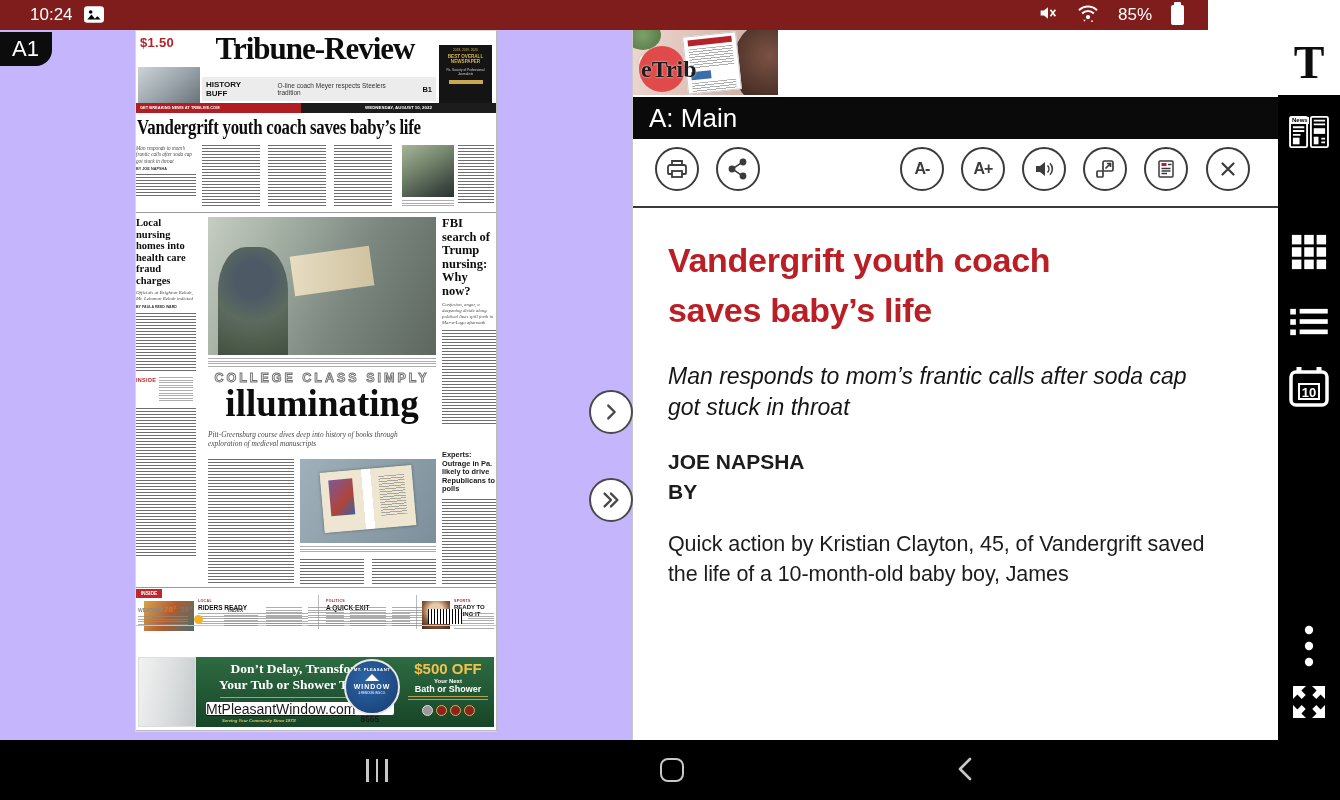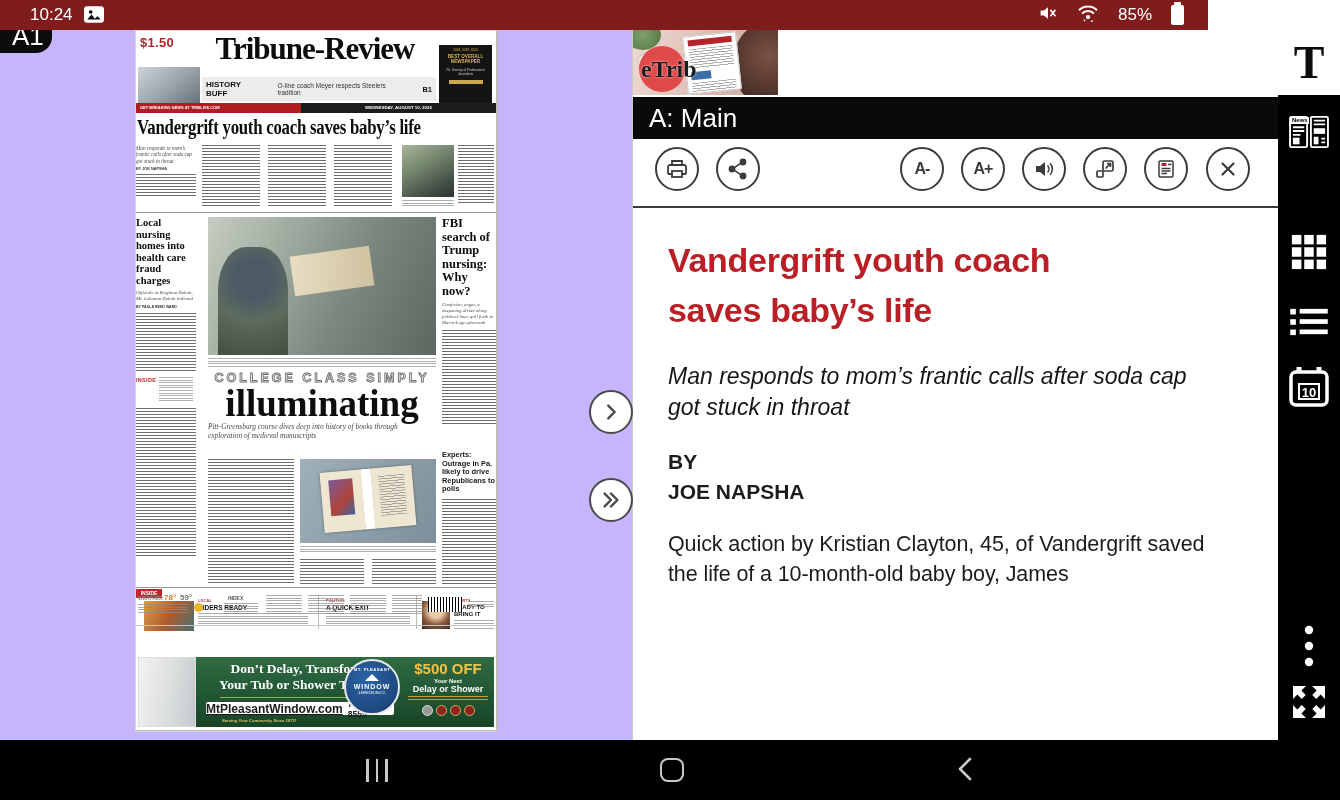--- a/index.html
+++ b/index.html
@@ -12,21 +12,21 @@
   .flg{background:repeating-linear-gradient(to bottom,#caa84e 0,#caa84e 1px,transparent 1px,transparent 3px);opacity:.9;}
 
   
   #statusbar{position:absolute;left:0;top:0;width:1208px;height:30px;background:#7f1d1d;color:#fff;display:flex;align-items:center;z-index:40;}
   .sb-time{font-size:17px;margin-left:30px;}
   .sb-right{margin-left:auto;margin-right:24px;display:flex;align-items:center;gap:19px;}
   .sb-batt-body{width:13px;height:20px;background:#fff;border-radius:2px;position:relative;}
   .sb-batt-body::before{content:"";position:absolute;top:-3px;left:3px;width:7px;height:3px;background:#fff;border-radius:1px 1px 0 0;}
 
   
-  #page-tab{position:absolute;left:0;top:19px;width:52px;height:34px;background:#0c0c0c;color:#fff;font-size:26px;line-height:34px;padding-left:12px;border-radius:0 0 16px 0;z-index:30;box-sizing:border-box;}
+  #page-tab{position:absolute;left:0;top:32px;width:52px;height:34px;background:#0c0c0c;color:#fff;font-size:22px;line-height:34px;padding-left:12px;border-radius:0 0 16px 0;z-index:30;box-sizing:border-box;}
 
   
   #canvas-left{position:absolute;left:0;top:30px;width:632px;height:710px;background:#c4b5fd;overflow:hidden;}
   #paper{position:absolute;left:135px;top:0;width:360px;height:700px;background:#fff;border:1px solid #d8d8d8;border-right:2px solid #bdbdbd;box-sizing:content-box;color:#111;}
   .np-rule{background:#9a9a9a;height:1px;}
   .np-vrule{background:#bbb;width:1px;}
   .deck{font-family:"Liberation Serif",serif;font-style:italic;color:#4a4a4a;}
   .byline{font-weight:bold;color:#333;}
   .kick-red{color:#b5232a;font-weight:bold;letter-spacing:.3px;}
 
@@ -154,21 +154,21 @@
 
       <div class="abs" style="left:306px;top:186px;width:54px;">
         <div class="sf" style="font-weight:bold;font-size:12.5px;line-height:13.5px;color:#0d0d0d;">FBI search of Trump nursing: Why now?</div>
         <div class="deck" style="font-size:4.8px;line-height:6px;margin-top:4px;">Confusion, anger, a deepening divide along political lines spill forth in Mar-a-Lago aftermath</div>
         <div class="fl" style="width:54px;height:95px;margin-top:4px;"></div>
       </div>
 
       <div class="abs" style="left:72px;top:340px;width:228px;text-align:center;">
         <div style="font-size:12.5px;letter-spacing:3px;color:#f2f2f2;-webkit-text-stroke:.9px #6e6e6e;font-weight:bold;">COLLEGE CLASS SIMPLY</div>
         <div class="sf" style="font-weight:bold;font-size:37px;line-height:36px;color:#0d0d0d;margin-top:1px;">illuminating</div>
-        <div class="deck" style="font-size:7.4px;line-height:9px;margin-top:0;text-align:left;width:190px;">Pitt-Greensburg course dives deep into history of books through exploration of medieval manuscripts</div>
+        <div class="deck" style="font-size:7.4px;line-height:9px;margin-top:8px;text-align:left;width:190px;">Pitt-Greensburg course dives deep into history of books through exploration of medieval manuscripts</div>
       </div>
       <div class="abs fl" style="left:72px;top:428px;width:86px;height:126px;"></div>
       <div class="abs" style="left:164px;top:428px;width:136px;height:84px;background:linear-gradient(120deg,#9fb0ba,#7d8f9a);overflow:hidden;">
         <div class="abs" style="left:22px;top:10px;width:92px;height:60px;background:linear-gradient(90deg,#efe6d2 0 45%,#fff 45% 55%,#efe6d2 55%);transform:rotate(-5deg);box-shadow:0 0 3px rgba(0,0,0,.4);">
           <div class="abs" style="left:8px;top:8px;width:24px;height:36px;background:linear-gradient(135deg,#7a5a9a,#b0443a 60%,#3a62a0);"></div>
           <div class="abs fll" style="left:58px;top:8px;width:26px;height:40px;"></div>
         </div>
       </div>
       <div class="abs fll" style="left:164px;top:515px;width:136px;height:8px;"></div>
       <div class="abs fl" style="left:164px;top:528px;width:64px;height:26px;"></div>
@@ -196,21 +196,21 @@
       </div>
       <div class="abs np-vrule" style="left:280px;top:564px;height:34px;"></div>
       <div class="abs" style="left:286px;top:570px;width:28px;height:28px;background:radial-gradient(circle at 50% 35%,#e8c9a8 0 30%,#8a5a3a 60%,#3a2a1f);"></div>
       <div class="abs" style="left:318px;top:568px;width:42px;">
         <div class="kick-red" style="font-size:3.6px;">SPORTS</div>
         <div style="font-weight:bold;font-size:6px;line-height:6.8px;margin-top:1px;">READY TO BRING IT</div>
         <div class="fll" style="width:40px;height:10px;margin-top:2px;"></div>
       </div>
 
       <div class="abs np-rule" style="left:0;top:594px;width:360px;background:#c5c5c5;"></div>
-      <div class="abs" style="left:0;top:564px;width:360px;height:24px;text-align:center;">
+      <div class="abs" style="left:0;top:576px;width:360px;height:24px;text-align:center;">
         <span class="abs" style="left:2px;top:0;font-weight:bold;font-size:5px;color:#888;">WEATHER</span>
         <span class="abs" style="left:28px;top:-2px;font-weight:bold;font-size:8px;color:#e07820;">78°</span>
         <span class="abs" style="left:44px;top:-2px;font-weight:bold;font-size:8px;color:#777;">59°</span>
         <span class="abs fll" style="left:2px;top:9px;width:50px;height:10px;"></span>
         <span class="abs" style="left:58px;top:8px;width:9px;height:9px;border-radius:50%;background:#f0b429;"></span>
         <span class="abs" style="left:92px;top:0;font-weight:bold;font-size:5px;color:#555;">INDEX</span>
         <span class="abs fll" style="left:88px;top:8px;width:34px;height:12px;"></span>
         <span class="abs fll" style="left:130px;top:0;width:36px;height:20px;"></span>
         <span class="abs fll" style="left:172px;top:0;width:36px;height:20px;"></span>
         <span class="abs fll" style="left:214px;top:0;width:36px;height:20px;"></span>
@@ -219,34 +219,34 @@
         <span class="abs fll" style="left:332px;top:6px;width:26px;height:6px;"></span>
       </div>
 
       <div class="abs" style="left:0;top:626px;width:360px;height:70px;">
         <div class="abs" style="left:2px;top:0;width:58px;height:70px;background:linear-gradient(100deg,#f2f2f2,#d9dcdd 60%,#c4c8ca);border:1px solid #ddd;box-sizing:border-box;"></div>
         <div class="abs" style="left:60px;top:0;width:298px;height:70px;background:linear-gradient(180deg,#2e6b42,#174527);">
           <div class="abs sf" style="left:18px;top:4px;width:170px;text-align:center;font-weight:bold;font-size:13.5px;color:#fff;">Don’t Delay, Transform</div>
           <div class="abs sf" style="left:10px;top:20px;width:186px;text-align:center;font-weight:bold;font-size:13.5px;color:#fff;">Your Tub or Shower Today!</div>
           <div class="abs flg" style="left:24px;top:40px;width:158px;height:3px;"></div>
           <div class="abs" style="left:10px;top:45px;width:188px;height:13px;background:#fff;border-radius:2px;display:flex;align-items:center;justify-content:center;gap:5px;">
-            <span style="font-weight:bold;font-size:12px;color:#1a1a1a;text-decoration:underline;">MtPleasantWindow.com</span>
+            <span style="font-weight:normal;font-size:14px;color:#1a1a1a;text-decoration:underline;">MtPleasantWindow.com</span>
             <span style="font-weight:bold;font-size:8.5px;color:#1a1a1a;">724-200-8555</span>
           </div>
           <div class="abs" style="left:26px;top:61px;font-style:italic;font-size:4.2px;color:#e3c56a;font-weight:bold;">Serving Your Community Since 1973!</div>
           <div class="abs" style="left:148px;top:2px;width:56px;height:56px;border-radius:50%;background:radial-gradient(circle at 40% 35%,#2c64a8,#173d6e);border:2px solid #e8e8e8;box-sizing:border-box;text-align:center;color:#fff;">
             <div style="font-size:4.2px;font-weight:bold;margin-top:6px;letter-spacing:.5px;">MT. PLEASANT</div>
             <div style="width:0;height:0;border-left:7px solid transparent;border-right:7px solid transparent;border-bottom:7px solid #fff;margin:2px auto 0;"></div>
             <div style="font-size:7px;font-weight:bold;letter-spacing:1px;margin-top:2px;">WINDOW</div>
             <div style="font-size:2.8px;margin-top:1px;">&amp; REMODELING CO.</div>
           </div>
           <div class="abs" style="left:208px;top:3px;width:88px;text-align:center;">
             <div style="font-weight:bold;font-size:15px;color:#f3c24a;">$500 OFF</div>
             <div style="font-weight:bold;font-size:6px;color:#fff;margin-top:1px;">Your Next</div>
-            <div style="font-weight:bold;font-size:9px;color:#fff;">Delay or Shower</div>
+            <div style="font-weight:bold;font-size:9px;color:#fff;">Bath or Shower</div>
             <div class="flg" style="width:80px;height:6px;margin:2px auto 0;"></div>
             <div style="display:flex;gap:3px;justify-content:center;margin-top:3px;">
               <span style="width:9px;height:9px;border-radius:50%;background:#9a9a9a;border:1px solid #ddd;"></span>
               <span style="width:9px;height:9px;border-radius:50%;background:#8c2323;border:1px solid #d9b14c;"></span>
               <span style="width:9px;height:9px;border-radius:50%;background:#8c2323;border:1px solid #d9b14c;"></span>
               <span style="width:9px;height:9px;border-radius:50%;background:#8c2323;border:1px solid #d9b14c;"></span>
             </div>
           </div>
         </div>
       </div>
@@ -341,22 +341,22 @@
           </svg>
         </span>
     </button>
 
     <div id="reader-divider"></div>
 
     <div id="article">
       <div class="a-title">Vandergrift youth coach saves baby’s life</div>
       <div class="a-sub">Man responds to mom’s frantic calls after soda cap got stuck in throat</div>
       <div class="a-by">
+        <div>JOE NAPSHA</div>
         <div>BY</div>
-        <div>JOE NAPSHA</div>
       </div>
       <div class="a-p" style="margin-top:22px;">Quick action by Kristian Clayton, 45, of Vandergrift saved the life of a 10-month-old baby boy, James</div>
     </div>
   </div>
 
   <div id="sidebar">
     <div id="brand-box">
       <span>T</span>
     </div>
     <button class="sb-icon" style="top:78px;height:50px;">

